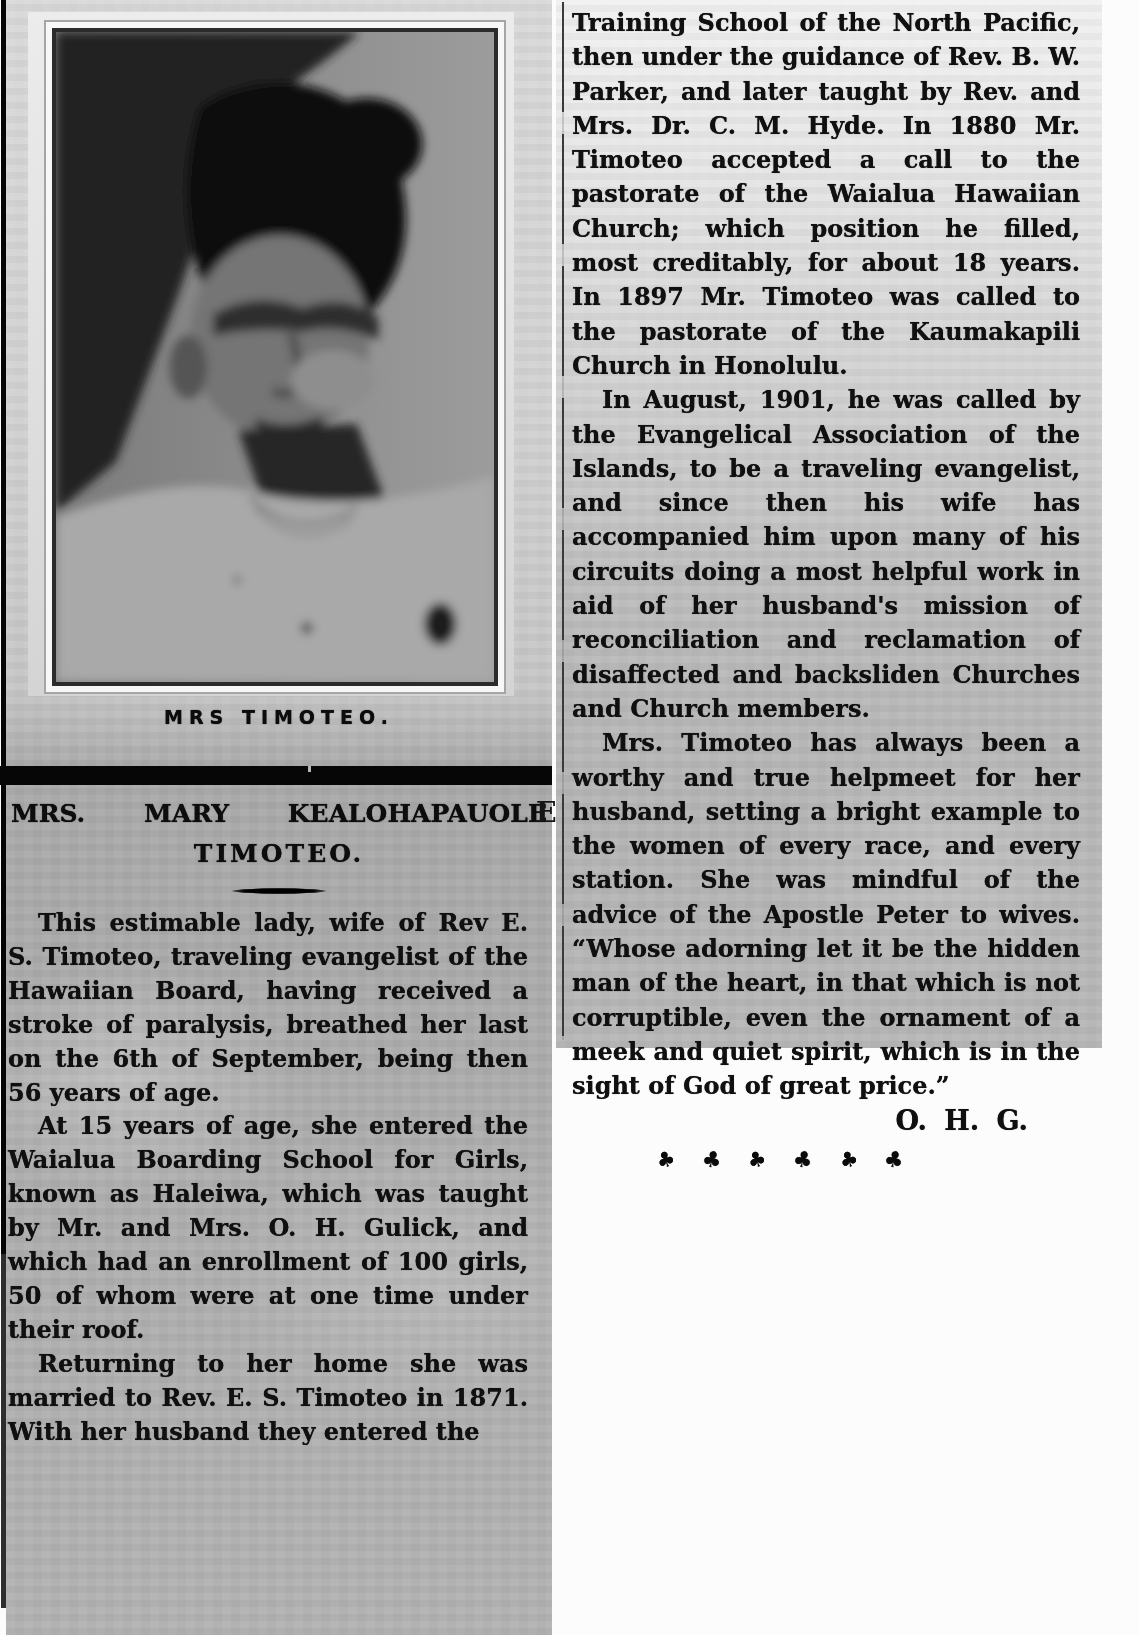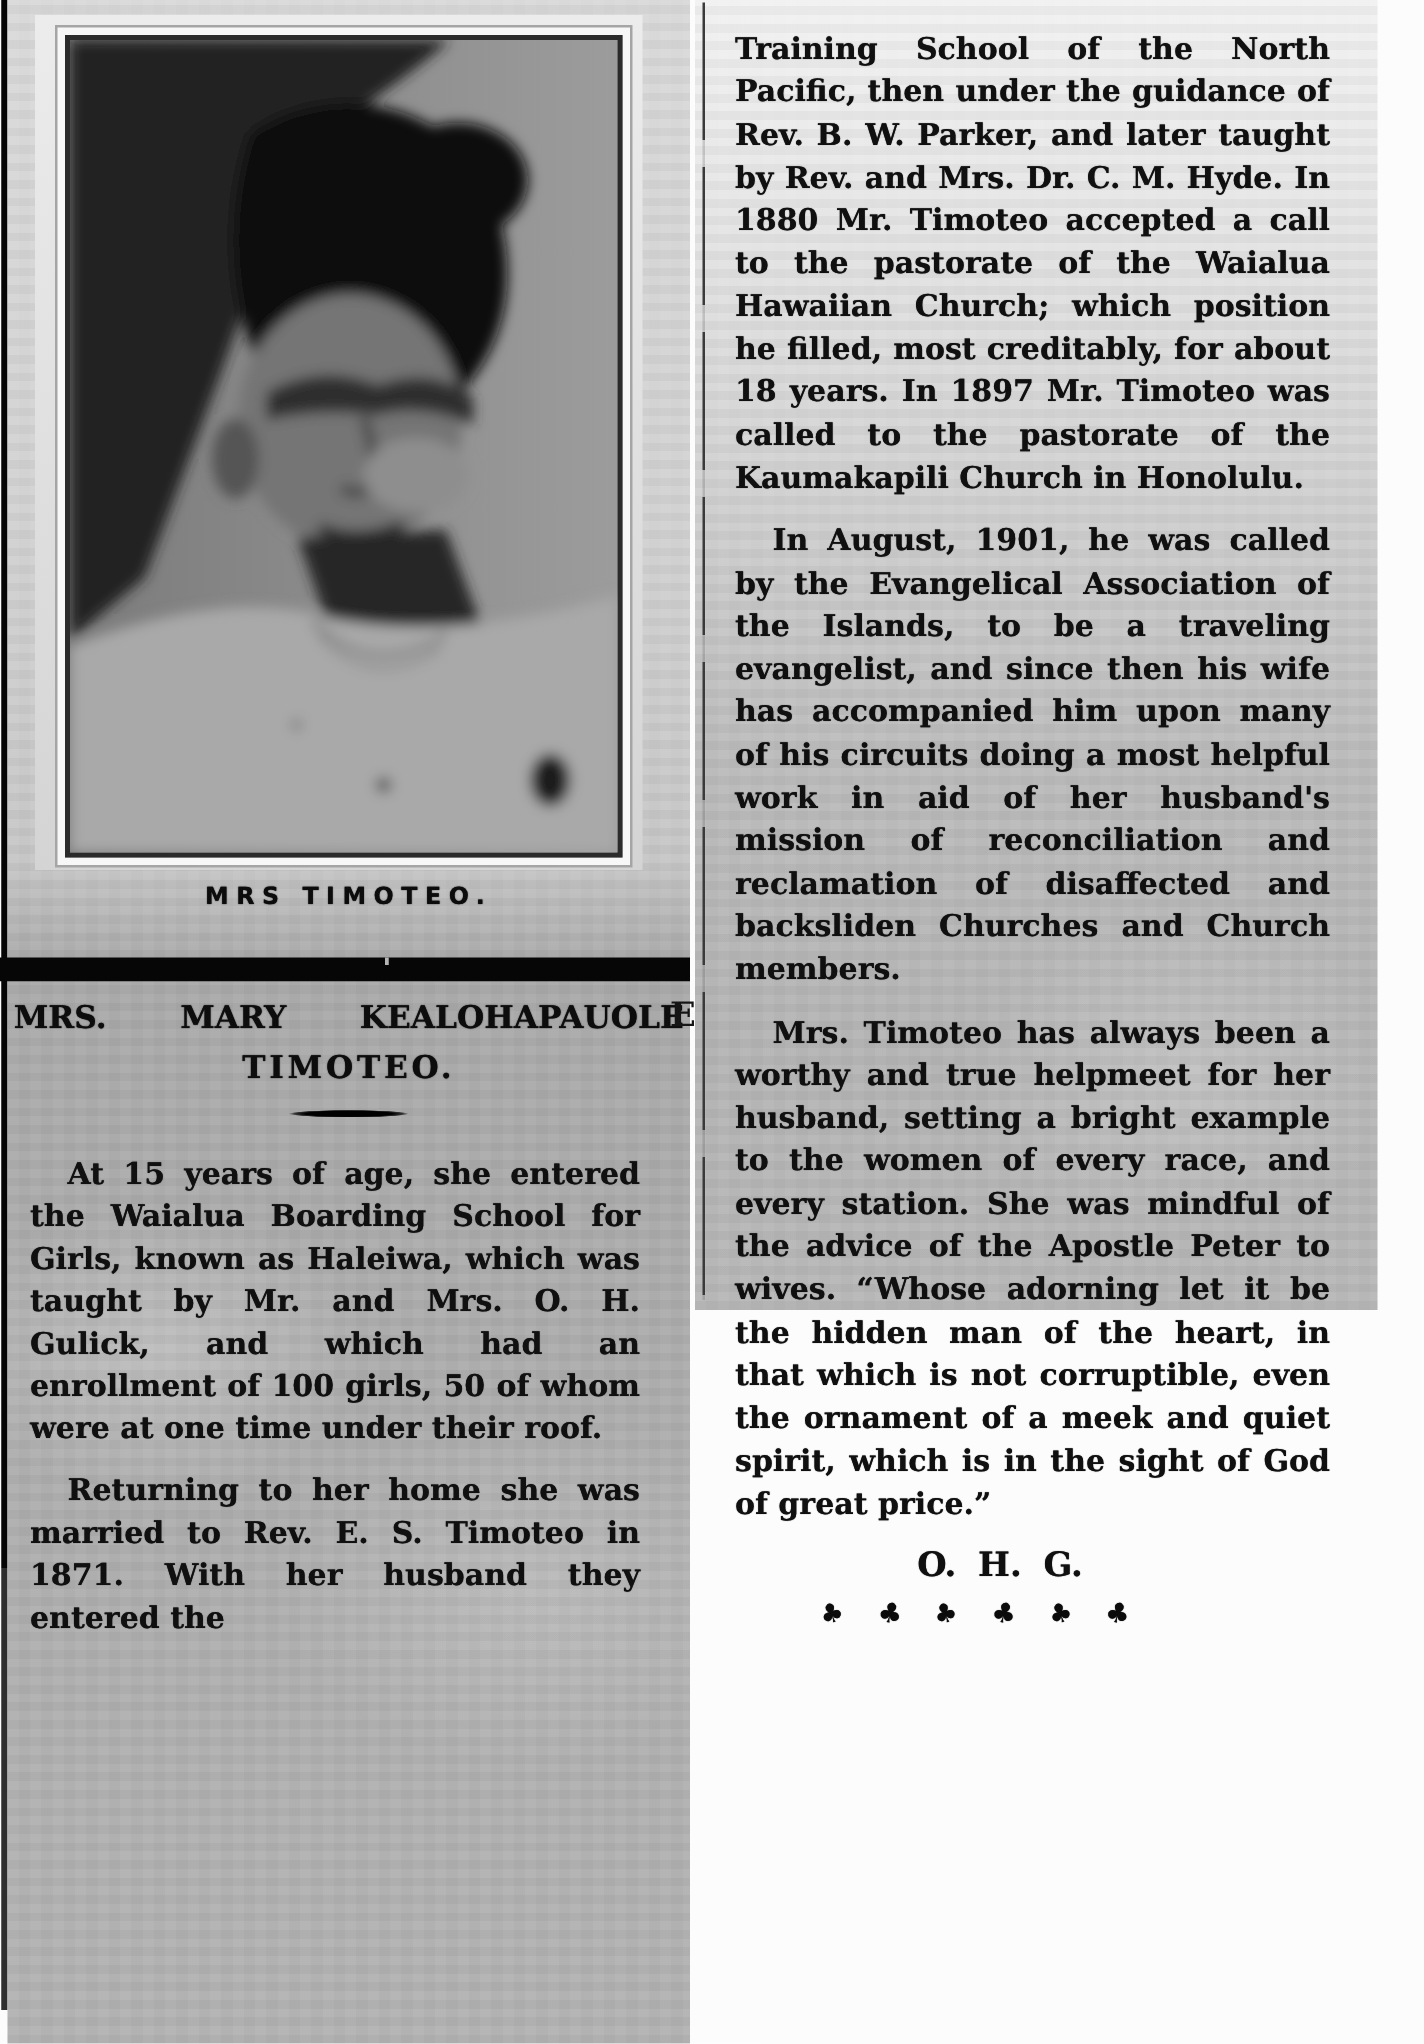--- a/index.html
+++ b/index.html
@@ -36,35 +36,35 @@
   .headline{position:absolute;left:0;top:794px;width:100%;color:#0d0d0d;font-weight:bold;
     font-size:25px;line-height:40px;text-shadow:0 0 1px #000;}
   .headline .l1{padding:0 5px;text-align:justify;text-align-last:justify;word-spacing:6px;}
   .headline .l2{text-align:center;letter-spacing:3px;}
 
   .dash-ornament{position:absolute;left:50%;top:888px;width:96px;height:6px;transform:translateX(-50%);
     background:radial-gradient(closest-side,#000 72%,#333 90%,transparent 100%);border-radius:3px;}
 
   .newsprint{font-size:24px;font-weight:bold;color:#101010;text-align:justify;
     text-shadow:0 0 0.7px rgba(0,0,0,.85);}
-  .newsprint p{margin:16px;text-indent:30px;}
+  .newsprint p{margin:0;text-indent:30px;}
   .left-body{position:absolute;left:2px;top:906px;width:520px;line-height:33.9px;}
 
   
   .right-col{position:absolute;left:556px;top:0;width:546px;height:1048px;
     background:
       radial-gradient(260px 180px at 72% 82%, rgba(255,255,255,.18), transparent 70%),
       linear-gradient(180deg,#f1f1f1 0px,#e6e6e6 170px,#d2d2d2 380px,#bcbcbc 600px,#b4b4b4 820px,#b7b7b7 1048px);}
   .col-rule{position:absolute;left:6px;top:2px;width:2px;height:1038px;
     background:repeating-linear-gradient(180deg,#3a3a3a 0 110px, rgba(58,58,58,.2) 110px 132px);}
   .right-body{position:absolute;left:16px;top:6px;width:508px;line-height:34.3px;}
   .right-body p.no-indent{text-indent:0;}
 
-  .signature{text-align:center;padding-right:52px;font-size:27px;font-weight:bold;
-    word-spacing:8px;margin-top:13px;}
+  .signature{text-align:right;padding-right:52px;font-size:27px;font-weight:bold;
+    word-spacing:8px;margin-top:0;}
   .ornaments{margin-top:5px;text-align:center;transform:translateX(-46px);
     font-family:"DejaVu Sans", sans-serif;font-size:22px;font-weight:bold;color:#0b0b0b;}
   .fleuron{display:inline-block;margin:0 13px;transform:rotate(-18deg) scale(.95);}
   .fleuron:nth-child(even){transform:rotate(14deg) scaleX(-1);}
 
   .stray-letter{position:absolute;left:536px;top:797px;font-size:27px;font-weight:bold;color:#151515;}
 </style>
 </head>
 <body>
 
@@ -116,20 +116,21 @@
     <div class="divider-bar"></div>
 
     <div class="headline">
       <div class="l1">MRS. MARY KEALOHAPAUOLE</div>
       <div class="l2">TIMOTEO.</div>
     </div>
 
     <div class="dash-ornament"></div>
 
     <div class="left-body newsprint">
+      <p>This estimable lady, wife of Rev E. S. Timoteo, traveling evangelist of the Hawaiian Board, having received a stroke of paralysis, breathed her last on the 6th of September, being then 56 years of age.</p>
       <p>At 15 years of age, she entered the Waialua Boarding School for Girls, known as Haleiwa, which was taught by Mr. and Mrs. O. H. Gulick, and which had an enrollment of 100 girls, 50 of whom were at one time under their roof.</p>
       <p>Returning to her home she was married to Rev. E. S. Timoteo in 1871. With her husband they entered the</p>
     </div>
   </div>
 
   <div class="stray-letter">E</div>
 
   <div class="right-col">
     <div class="grain"></div>
     <div class="col-rule"></div>

